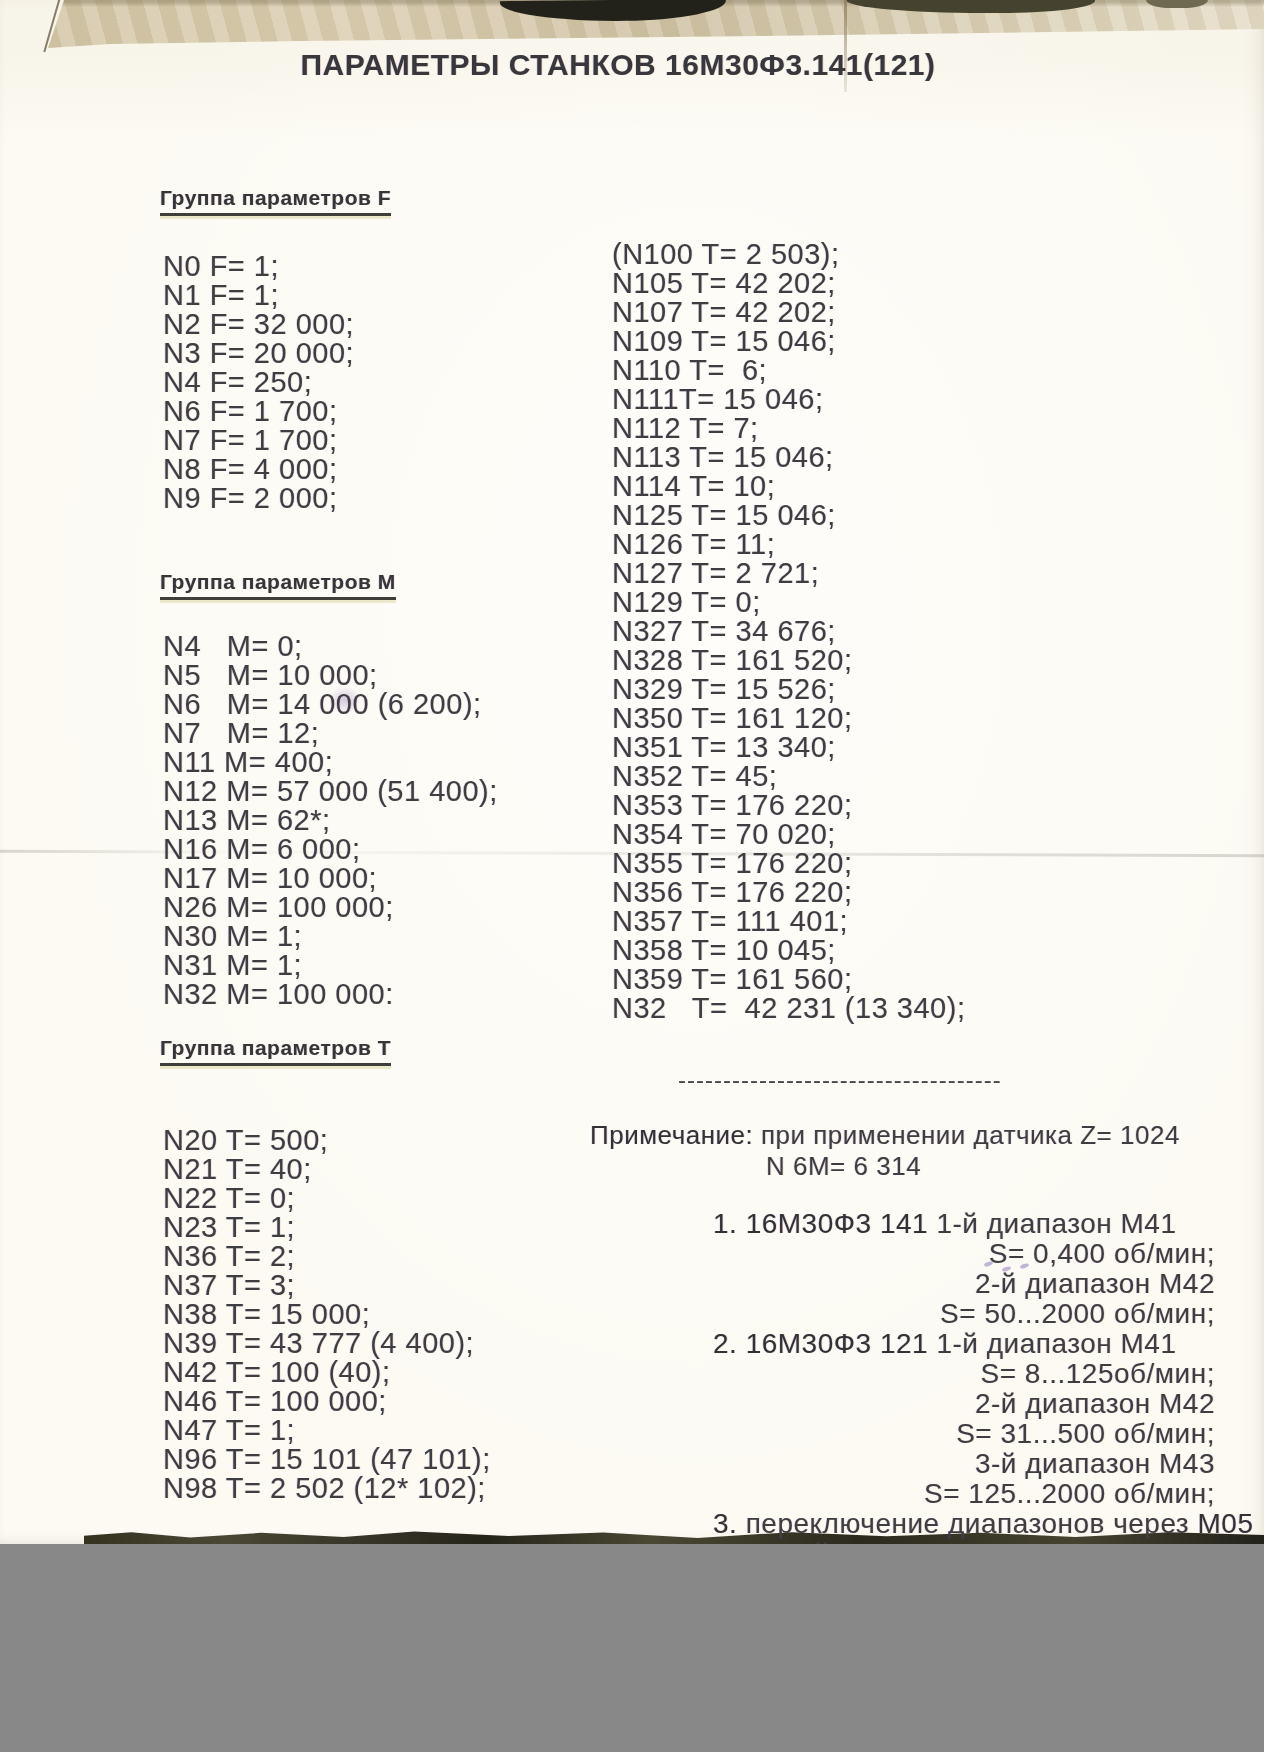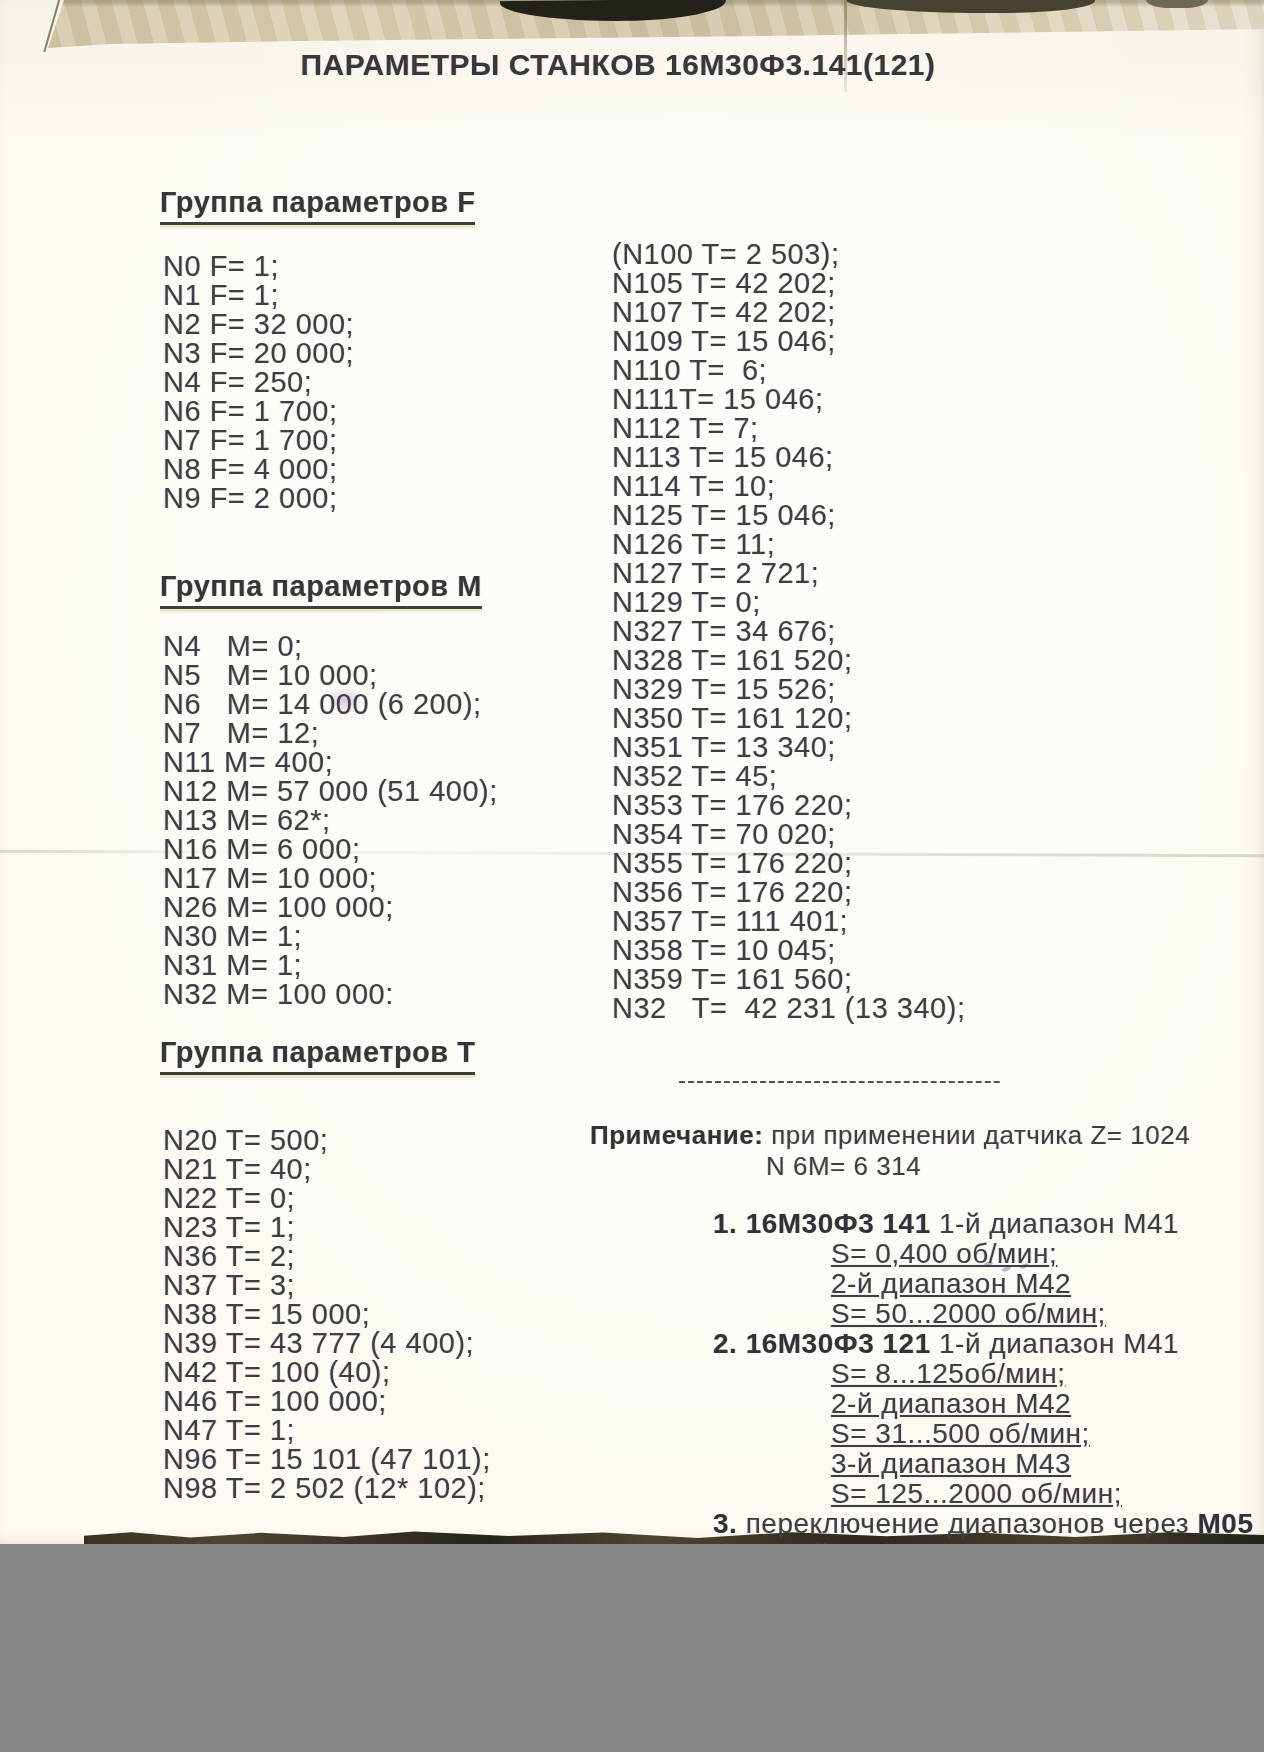--- a/index.html
+++ b/index.html
@@ -71,43 +71,43 @@
     position:absolute;left:84px;bottom:0;width:1180px;height:16px;
     background:linear-gradient(90deg,#35331f,#4a4735 12%,#26251a 34%,#4a4733 48%,#2b2a1d 66%,#45422f 84%,#23221a);
     clip-path: polygon(0 100%, 0 48%, 4% 26%, 9% 60%, 15% 30%, 22% 56%, 28% 22%, 36% 50%, 44% 28%, 52% 62%, 60% 26%, 68% 52%, 76% 30%, 84% 56%, 92% 26%, 100% 44%, 100% 100%);
   }
   
   .title{
     position:absolute;top:48px;left:0;width:1264px;margin:0;
     text-align:center;transform:translateX(-14px);
     font-size:30px;font-weight:bold;color:#38383c;
   }
-  .heading{position:absolute;font-size:29px;font-weight:bold;color:#363639;}
+  .heading{position:absolute;font-size:21px;font-weight:bold;color:#363639;}
   .heading .hu{display:inline-block;border-bottom:3px solid #3e3e3a;padding-bottom:3px;box-shadow:0 3px 0 rgba(190,185,90,.28);}
   .h-f{left:160px;top:186px;}
   .h-m{left:160px;top:570px;}
   .h-t{left:160px;top:1036px;}
   .rows{position:absolute;font-size:29px;}
   .rows div{white-space:pre;line-height:29px;height:29px;}
   .f-rows{left:163px;top:252px;}
   .m-rows{left:163px;top:632px;}
   .t-rows{left:163px;top:1126px;}
   .right-rows{left:612px;top:240px;}
   .separator{
     position:absolute;left:678px;top:1066px;width:340px;
     font-size:24px;letter-spacing:1px;color:#47474a;overflow:hidden;white-space:nowrap;
   }
   .note{position:absolute;left:590px;top:1120px;width:500px;font-size:26px;}
   .note div{white-space:pre;line-height:31px;}
   .note .note-l2{padding-left:176px;}
   .list{position:absolute;left:713px;top:1209px;width:510px;font-size:28px;}
   .list div{white-space:pre;line-height:30px;height:30px;}
-  .list .sub{padding-left:118px;width:384px;text-align:left;text-decoration:underline;}
+  .list .sub{padding-left:118px;width:384px;text-align:right;}
   .list .indent{padding-left:44px;}
-  .b{font-weight:bold;color:#323236;}
+  .b{font-weight:normal;color:#323236;}
 </style>
 </head>
 <body>
 
 <div class="page">
 
   <div class="top-band"></div>
   <div class="diag-line"></div>
   <div class="blob-a"></div>
   <div class="blob-b"></div>

